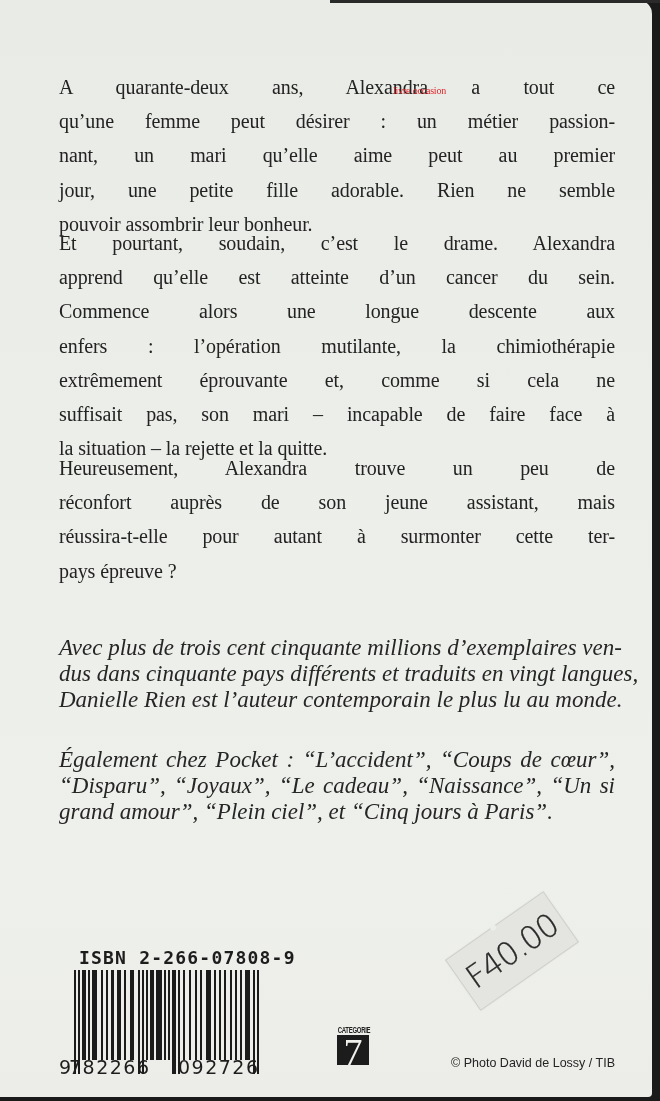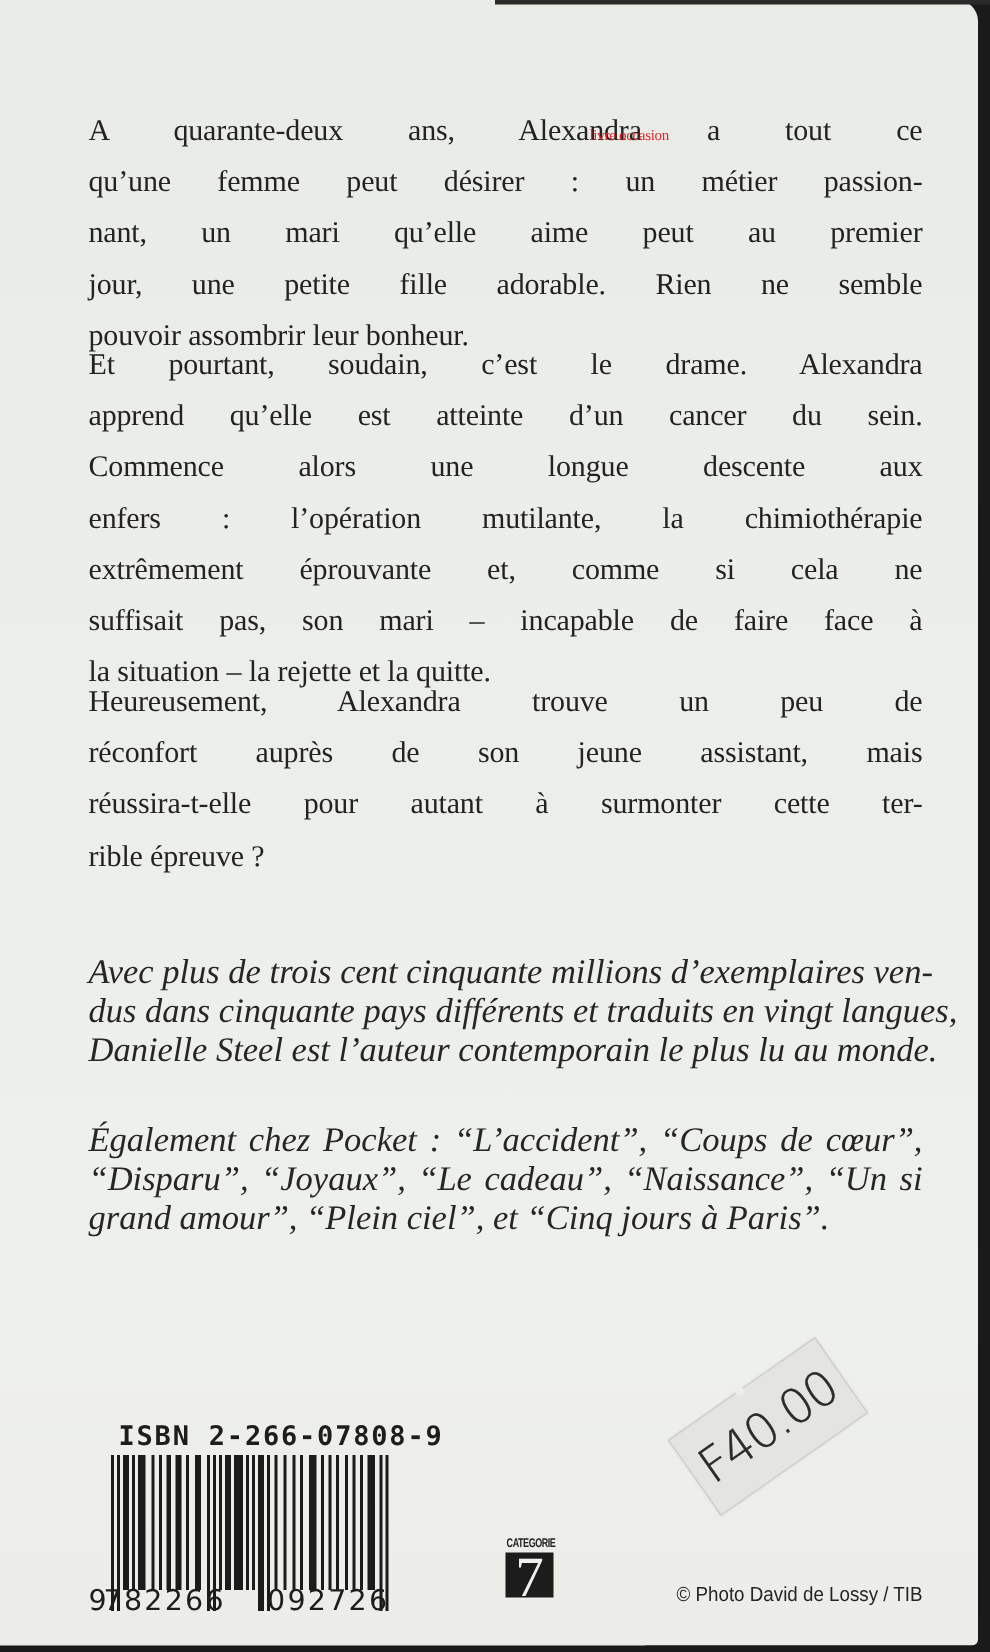--- a/index.html
+++ b/index.html
@@ -205,27 +205,27 @@
     <span class="line">enfers : l’opération mutilante, la chimiothérapie</span>
     <span class="line">extrêmement éprouvante et, comme si cela ne</span>
     <span class="line">suffisait pas, son mari – incapable de faire face à</span>
     <span class="line last">la situation – la rejette et la quitte.</span>
   </div>
 
   <div class="body-text" id="para3">
     <span class="line">Heureusement, Alexandra trouve un peu de</span>
     <span class="line">réconfort auprès de son jeune assistant, mais</span>
     <span class="line">réussira-t-elle pour autant à surmonter cette ter-</span>
-    <span class="line last">rible épreuve ?</span>
+    <span class="line last">pays épreuve ?</span>
   </div>
 
   <div class="italic-block" id="bio">
     <span class="line">Avec plus de trois cent cinquante millions d’exemplaires ven-</span>
     <span class="line">dus dans cinquante pays différents et traduits en vingt langues,</span>
-    <span class="line">Danielle Steel est l’auteur contemporain le plus lu au monde.</span>
+    <span class="line">Danielle Rien est l’auteur contemporain le plus lu au monde.</span>
   </div>
 
   <div class="italic-block" id="also">
     <span class="line">Également chez Pocket : “L’accident”, “Coups de cœur”,</span>
     <span class="line">“Disparu”, “Joyaux”, “Le cadeau”, “Naissance”, “Un si</span>
     <span class="line last">grand amour”, “Plein ciel”, et “Cinq jours à Paris”.</span>
   </div>
 
   <div class="isbn-label">ISBN 2-266-07808-9</div>
 

